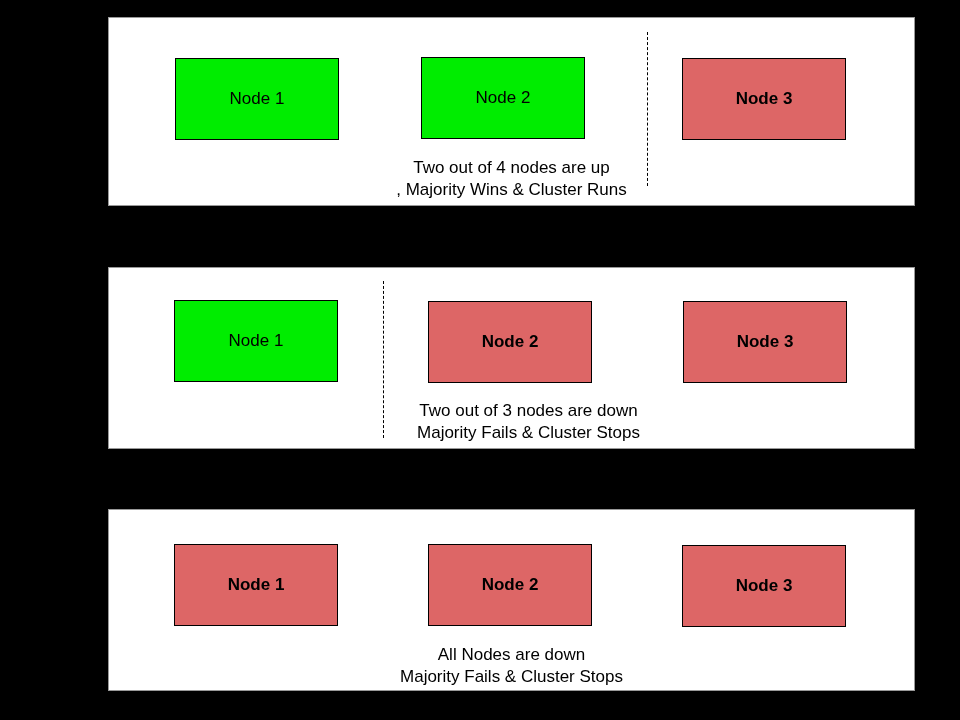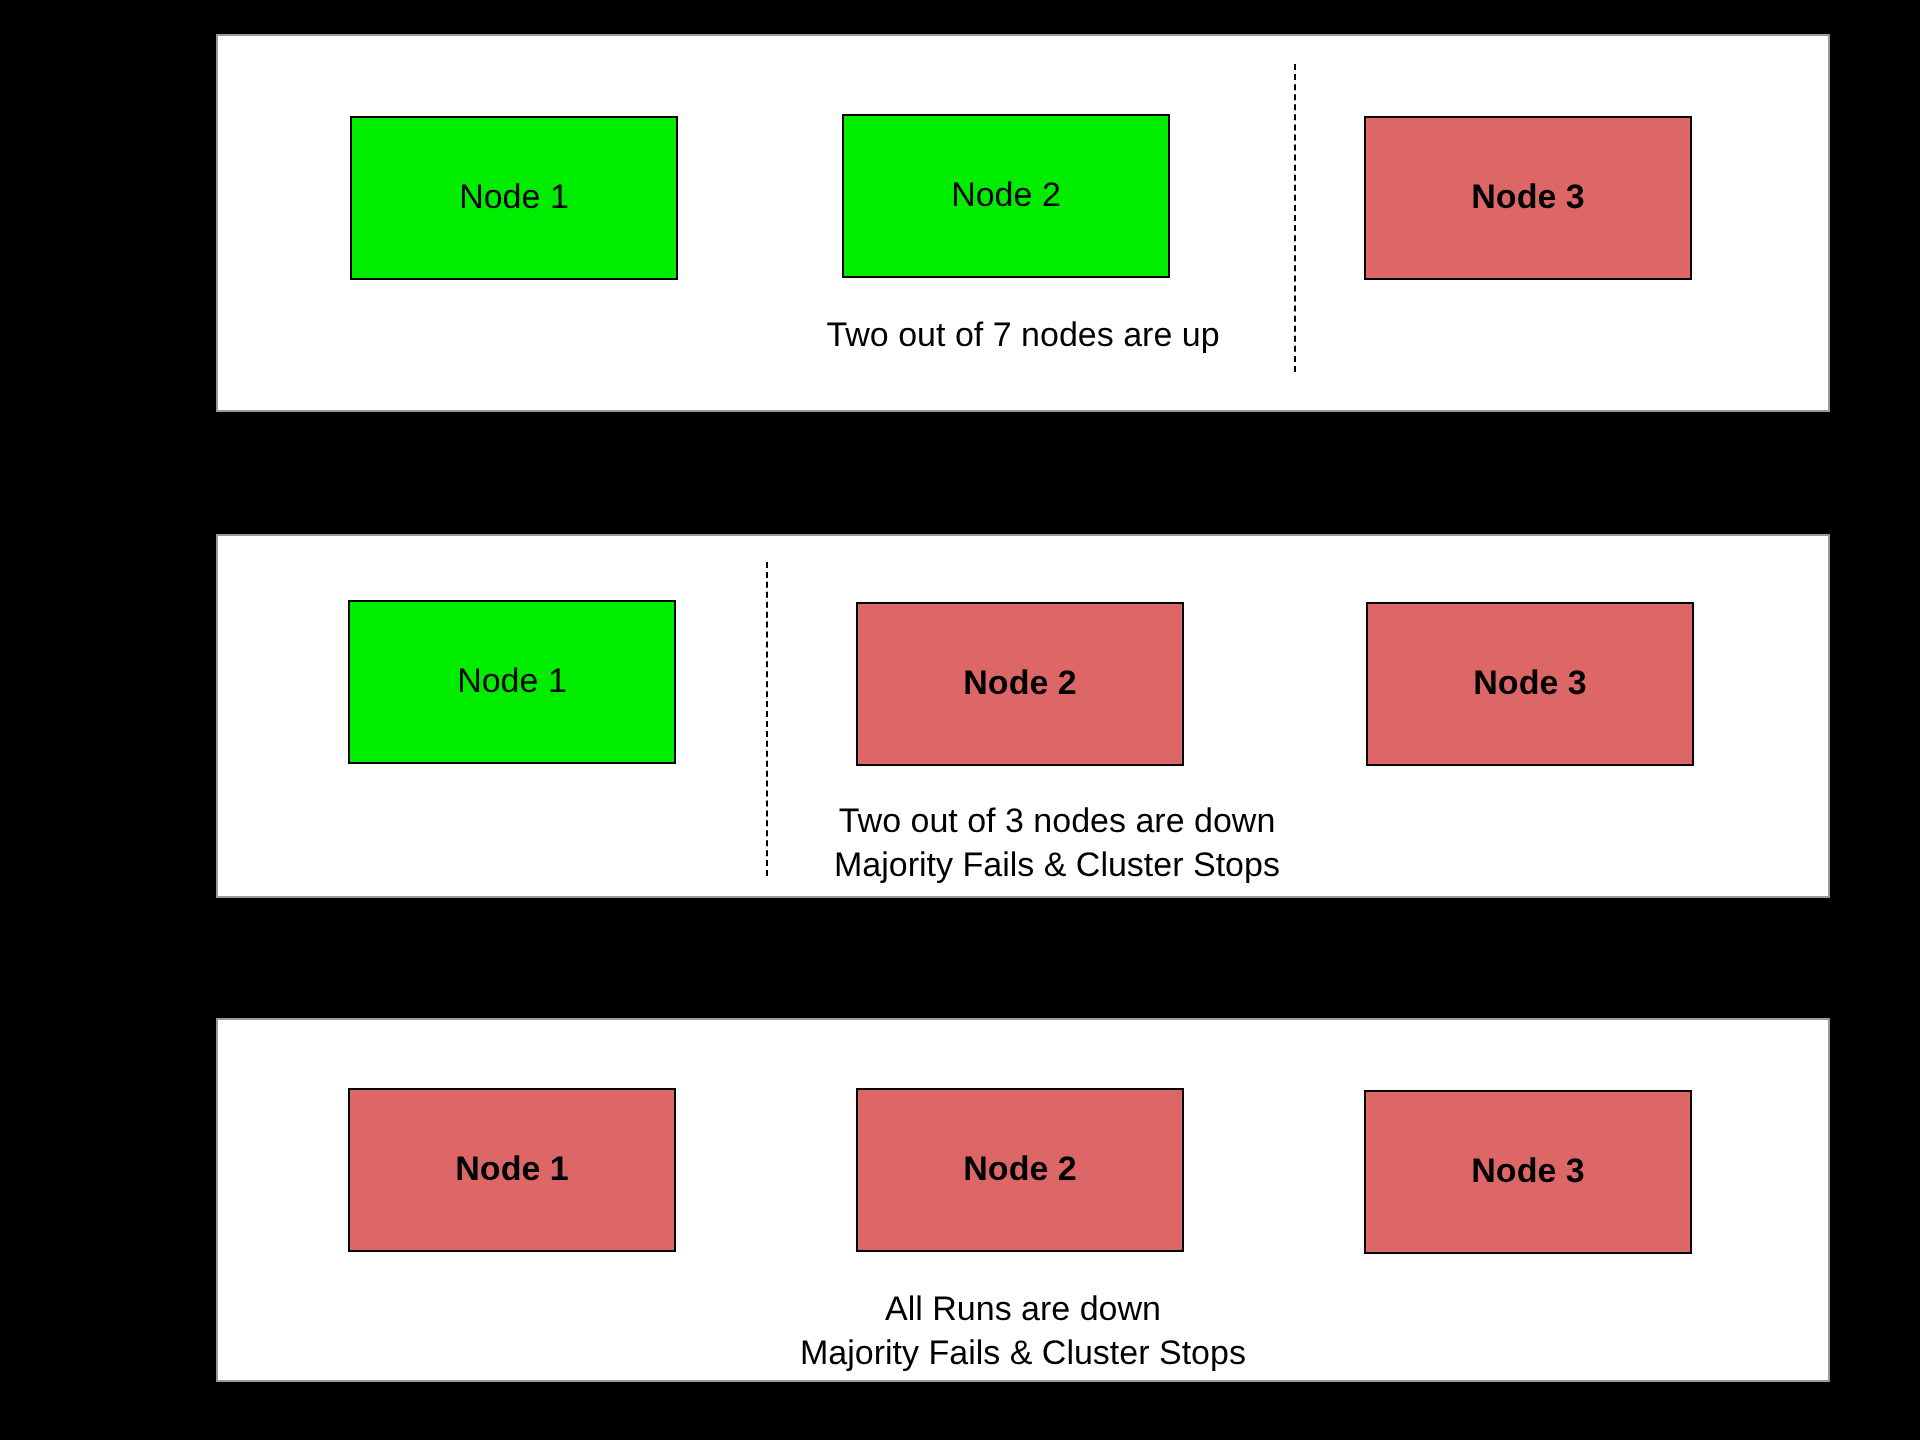--- a/index.html
+++ b/index.html
@@ -89,21 +89,21 @@
     <div class="node-box node-up n1">
       <span>Node 1</span>
     </div>
     <div class="node-box node-up n2">
       <span>Node 2</span>
     </div>
     <div class="divider"></div>
     <div class="node-box node-down n3">
       <span>Node 3</span>
     </div>
-    <div class="caption"><span>Two out of 7 nodes are up</span><br></div>
+    <div class="caption"><span>Two out of 4 nodes are up</span><br><span>, Majority Wins &amp; Cluster Runs</span></div>
   </div>
 
   <div class="panel" id="panel-2">
     <div class="node-box node-up n1">
       <span>Node 1</span>
     </div>
     <div class="divider"></div>
     <div class="node-box node-down n2">
       <span>Node 2</span>
     </div>
@@ -116,16 +116,16 @@
   <div class="panel" id="panel-3">
     <div class="node-box node-down n1">
       <span>Node 1</span>
     </div>
     <div class="node-box node-down n2">
       <span>Node 2</span>
     </div>
     <div class="node-box node-down n3">
       <span>Node 3</span>
     </div>
-    <div class="caption"><span>All Runs are down</span><br><span>Majority Fails &amp; Cluster Stops</span></div>
+    <div class="caption"><span>All Nodes are down</span><br><span>Majority Fails &amp; Cluster Stops</span></div>
   </div>
 
 </div>
 
 </body></html>

